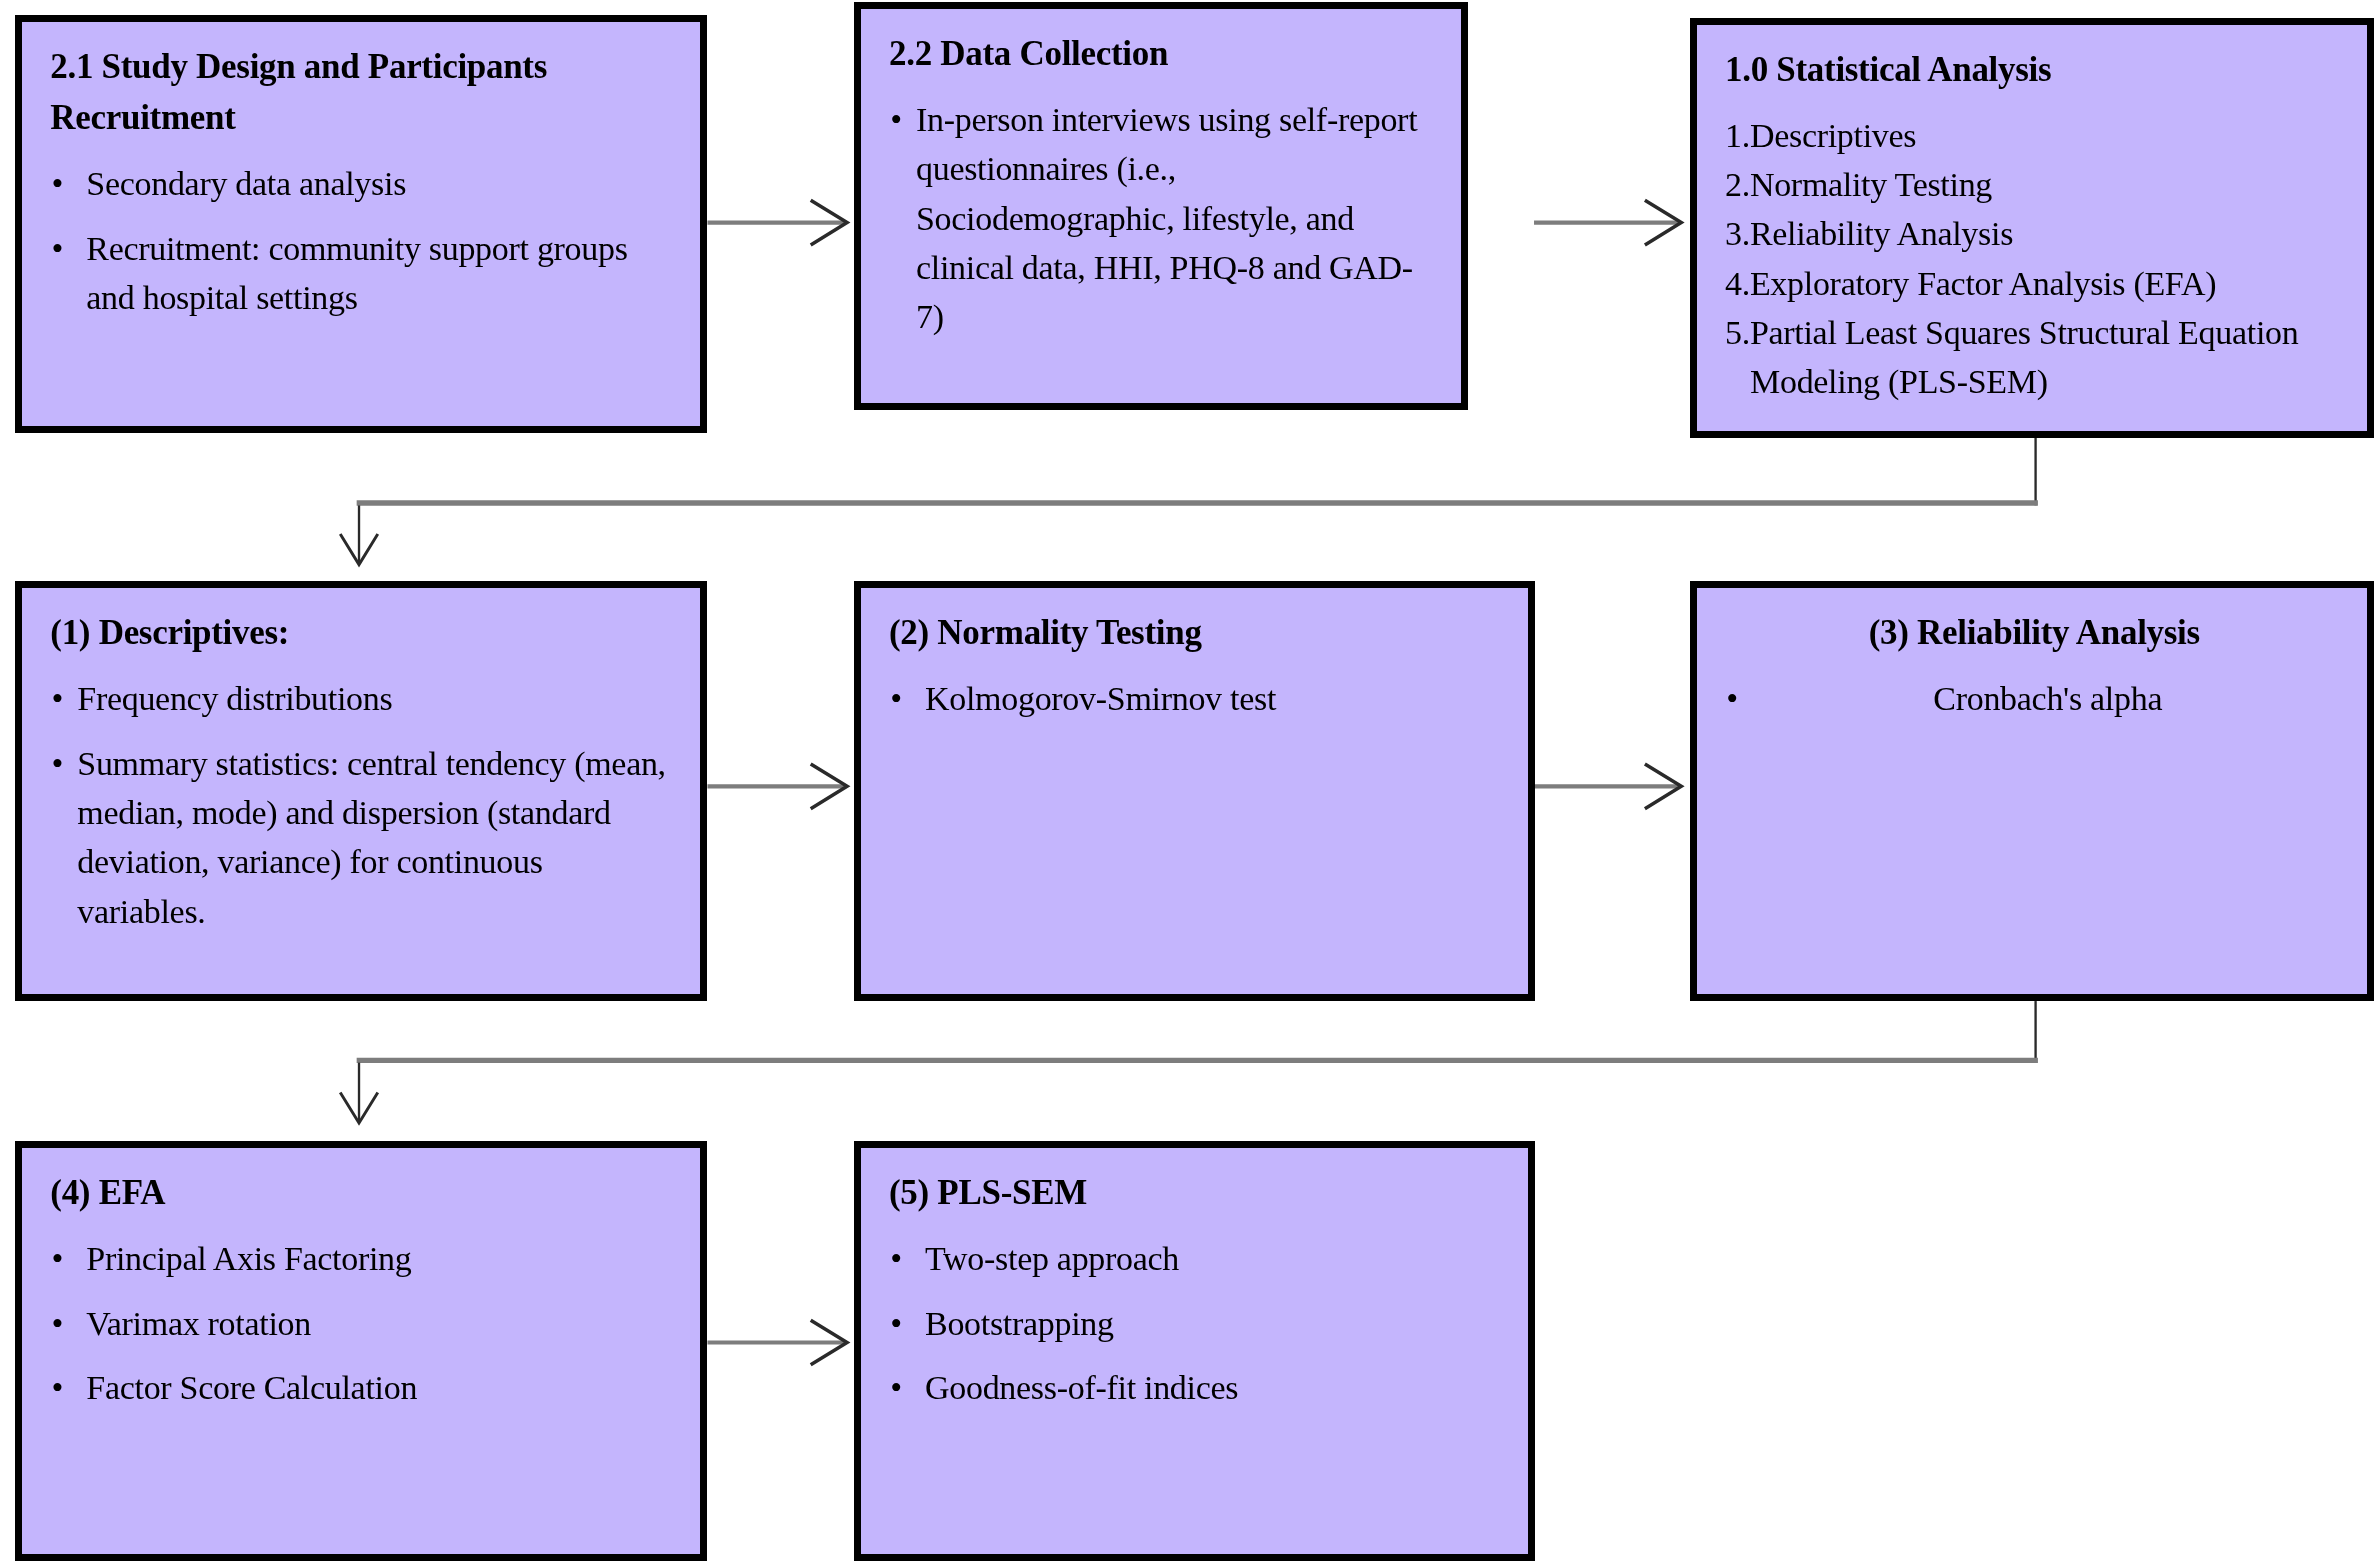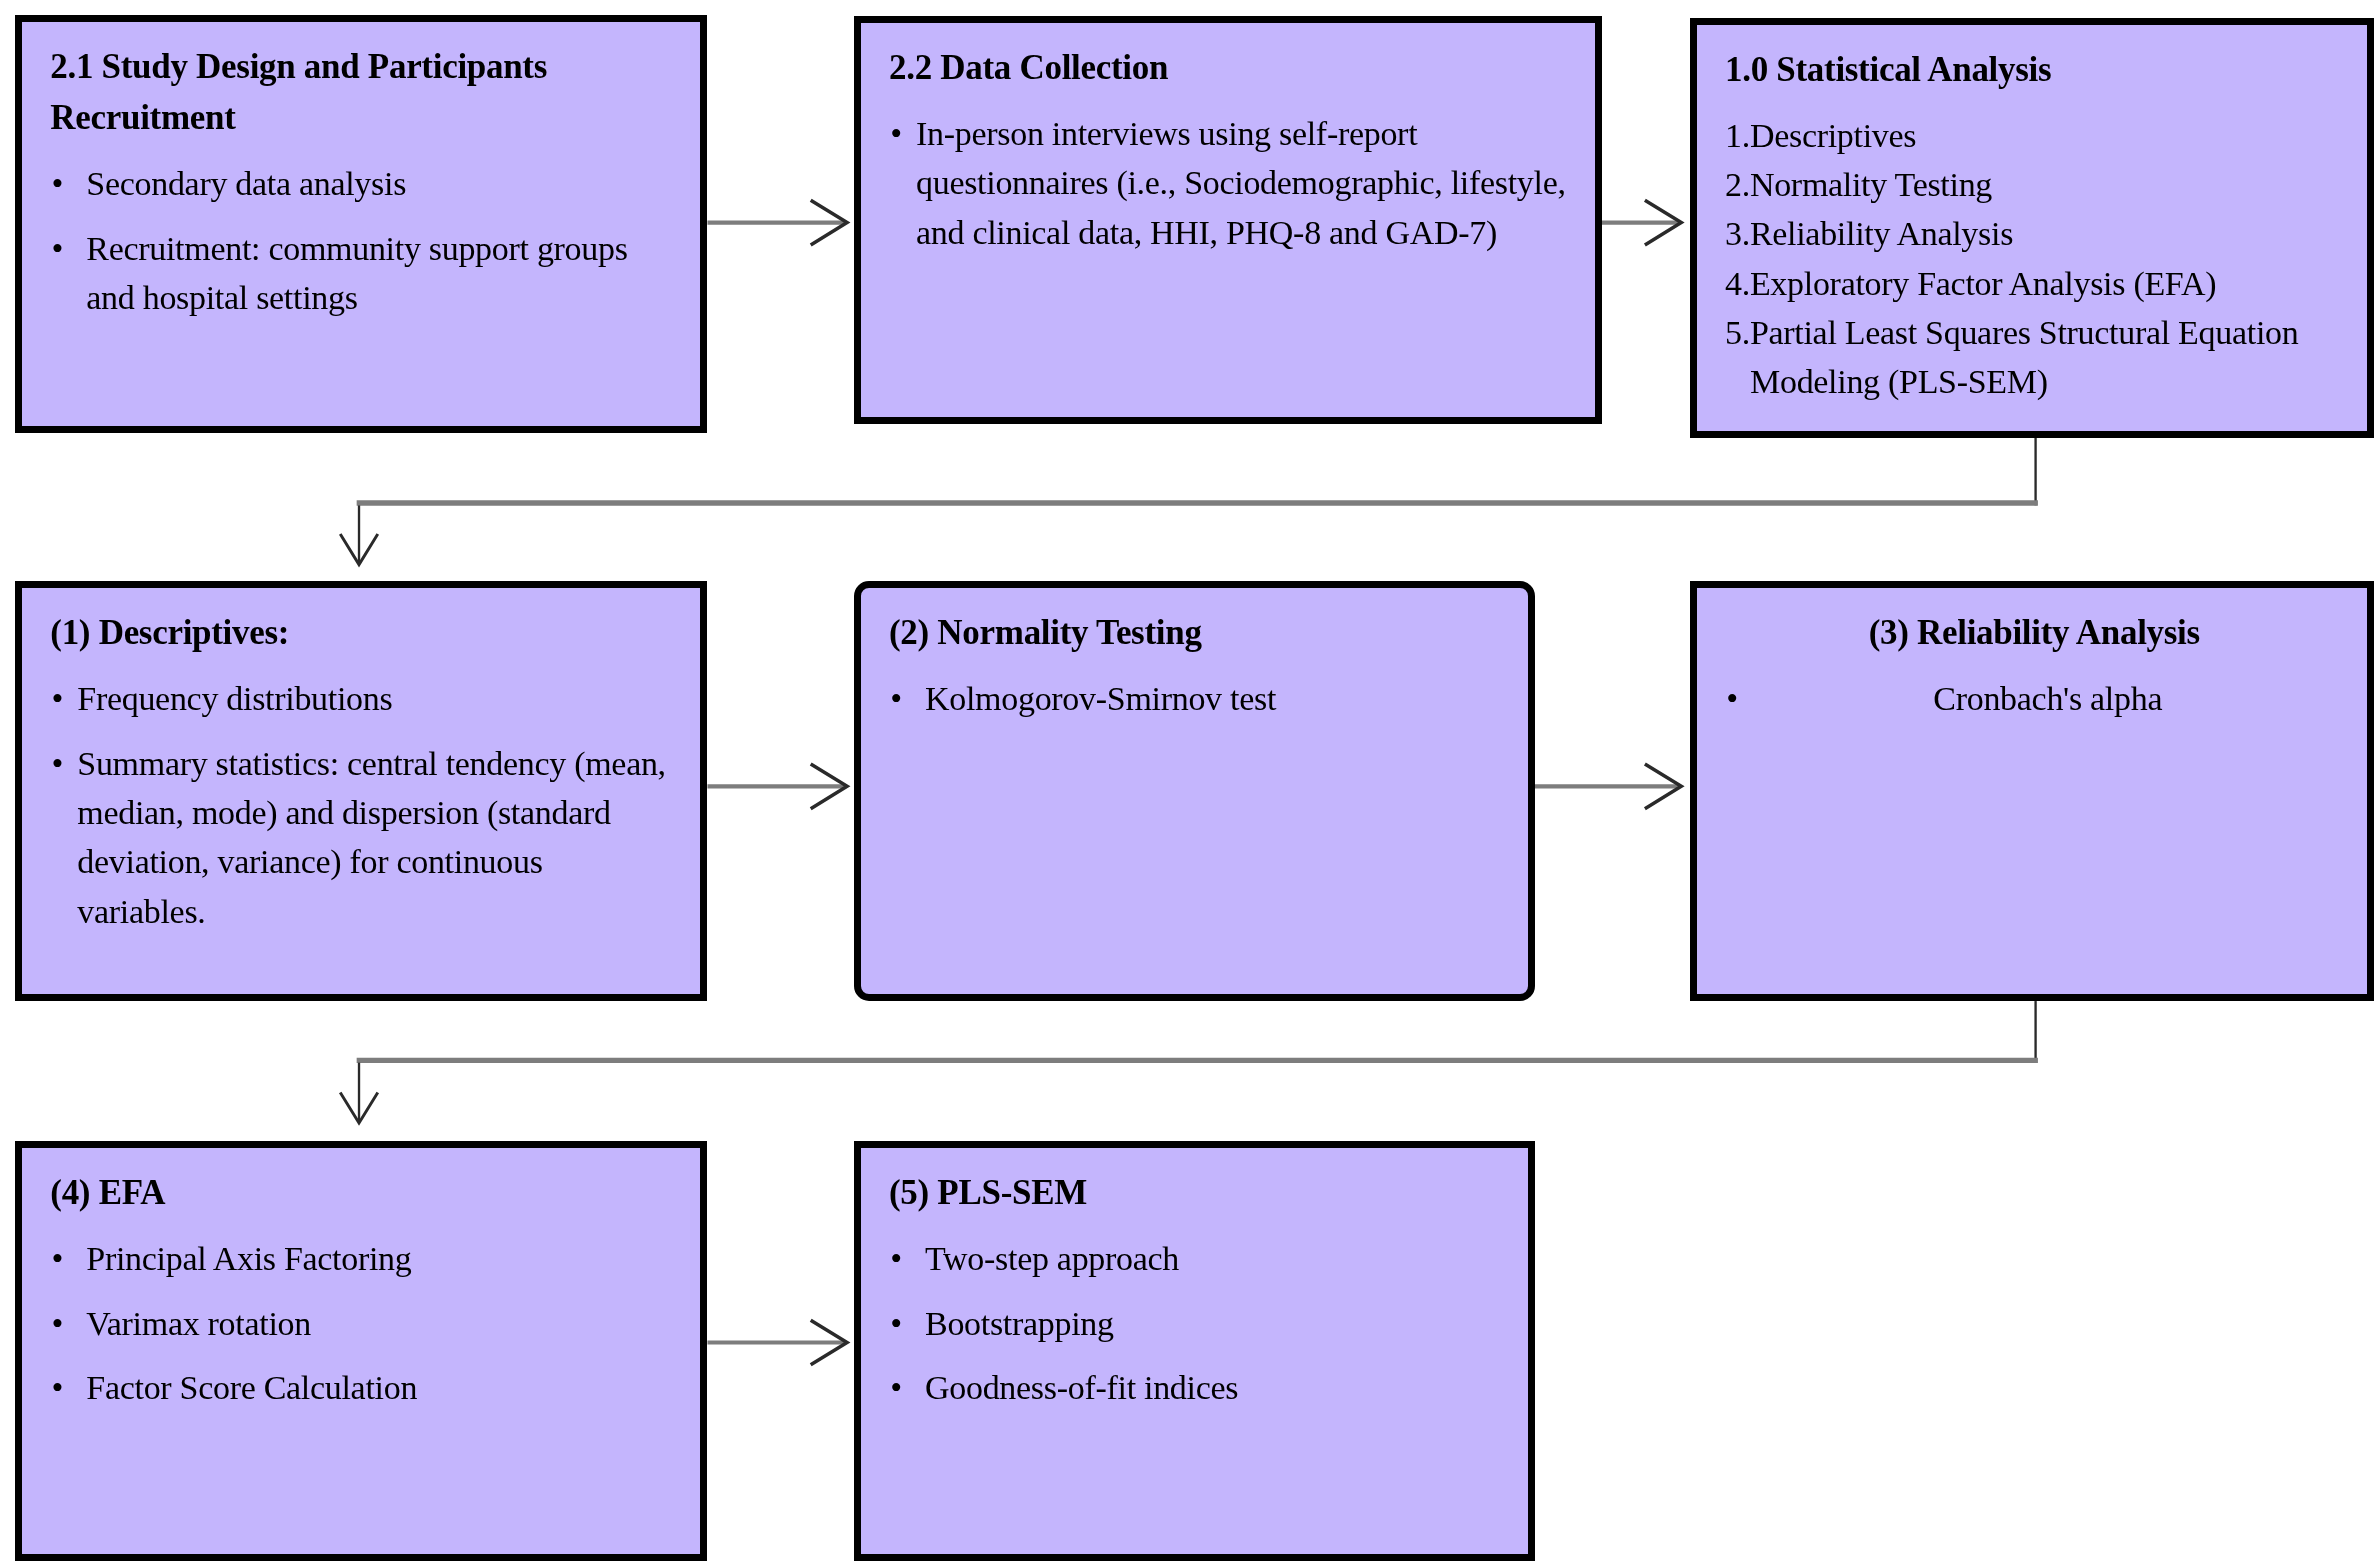--- a/index.html
+++ b/index.html
@@ -106,21 +106,21 @@
 </svg>
 
 <section class="box" style="left:15.3px; top:15.3px; width:692px; height:418px;">
   <h2 class="box-title">2.1 Study Design and Participants Recruitment</h2>
   <ul class="items spaced">
       <li>Secondary data analysis</li>
       <li>Recruitment: community support groups and hospital settings</li>
     </ul>
 </section>
 
-<section class="box" style="left:854px; top:16px; width:748px; height:408px;">
+<section class="box" style="left:854px; top:2px; width:614px; height:408px;">
   <h2 class="box-title">2.2 Data Collection</h2>
   <ul class="items tight">
       <li>In-person interviews using self-report questionnaires (i.e., Sociodemographic, lifestyle, and clinical data, HHI, PHQ-8 and GAD-7)</li>
     </ul>
 </section>
 
 <section class="box" style="left:1690px; top:17.6px; width:684px; height:420px; padding-right:14px;">
   <h2 class="box-title">1.0 Statistical Analysis</h2>
   <ul class="items plain">
       <li>1.Descriptives</li>
@@ -132,21 +132,21 @@
 </section>
 
 <section class="box" style="left:15.3px; top:581px; width:692px; height:420px;">
   <h2 class="box-title">(1) Descriptives:</h2>
   <ul class="items tight">
       <li>Frequency distributions</li>
       <li>Summary statistics: central tendency (mean, median, mode) and dispersion (standard deviation, variance) for continuous variables.</li>
     </ul>
 </section>
 
-<section class="box" style="left:854px; top:581px; width:681px; height:420px;border-radius:15px;">
+<section class="box" style="left:854px; top:581px; width:681px; height:420px;">
   <h2 class="box-title">(2) Normality Testing</h2>
   <ul class="items spaced">
       <li>Kolmogorov-Smirnov test</li>
     </ul>
 </section>
 
 <section class="box" style="left:1690px; top:581px; width:684px; height:420px;text-align:center;">
   <h2 class="box-title">(3) Reliability Analysis</h2>
   <ul class="items tight">
       <li>Cronbach's alpha</li>

